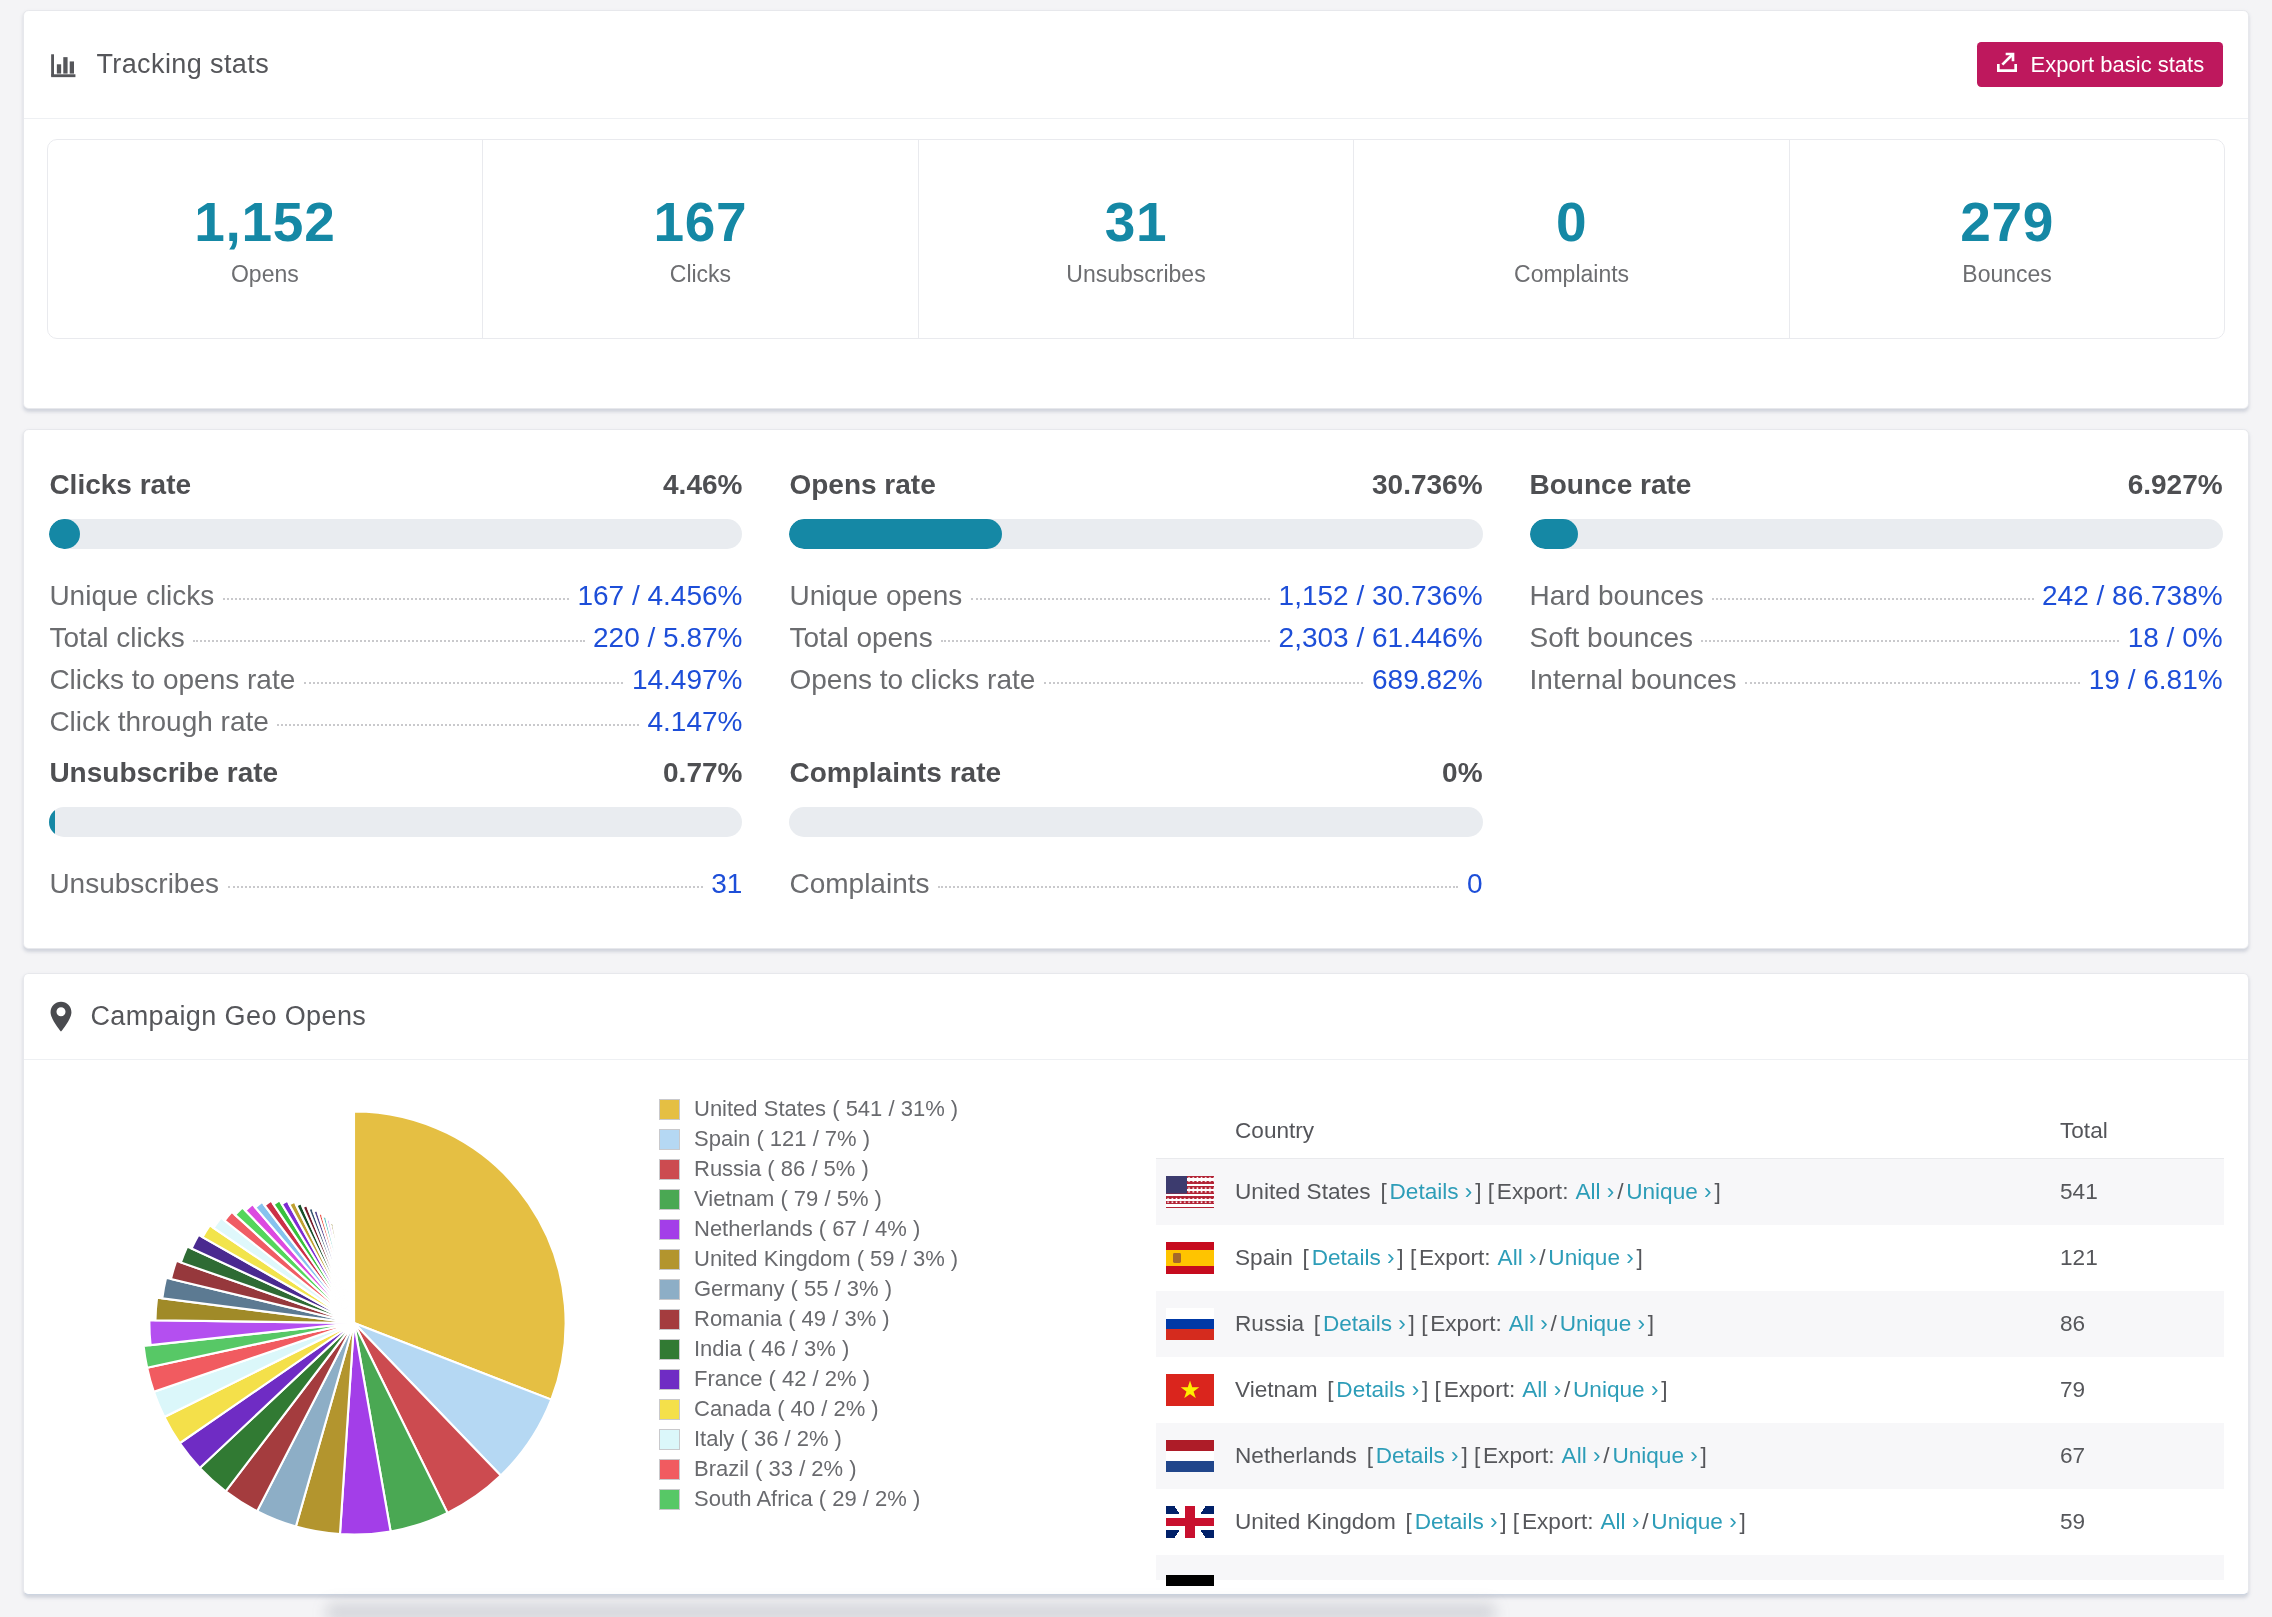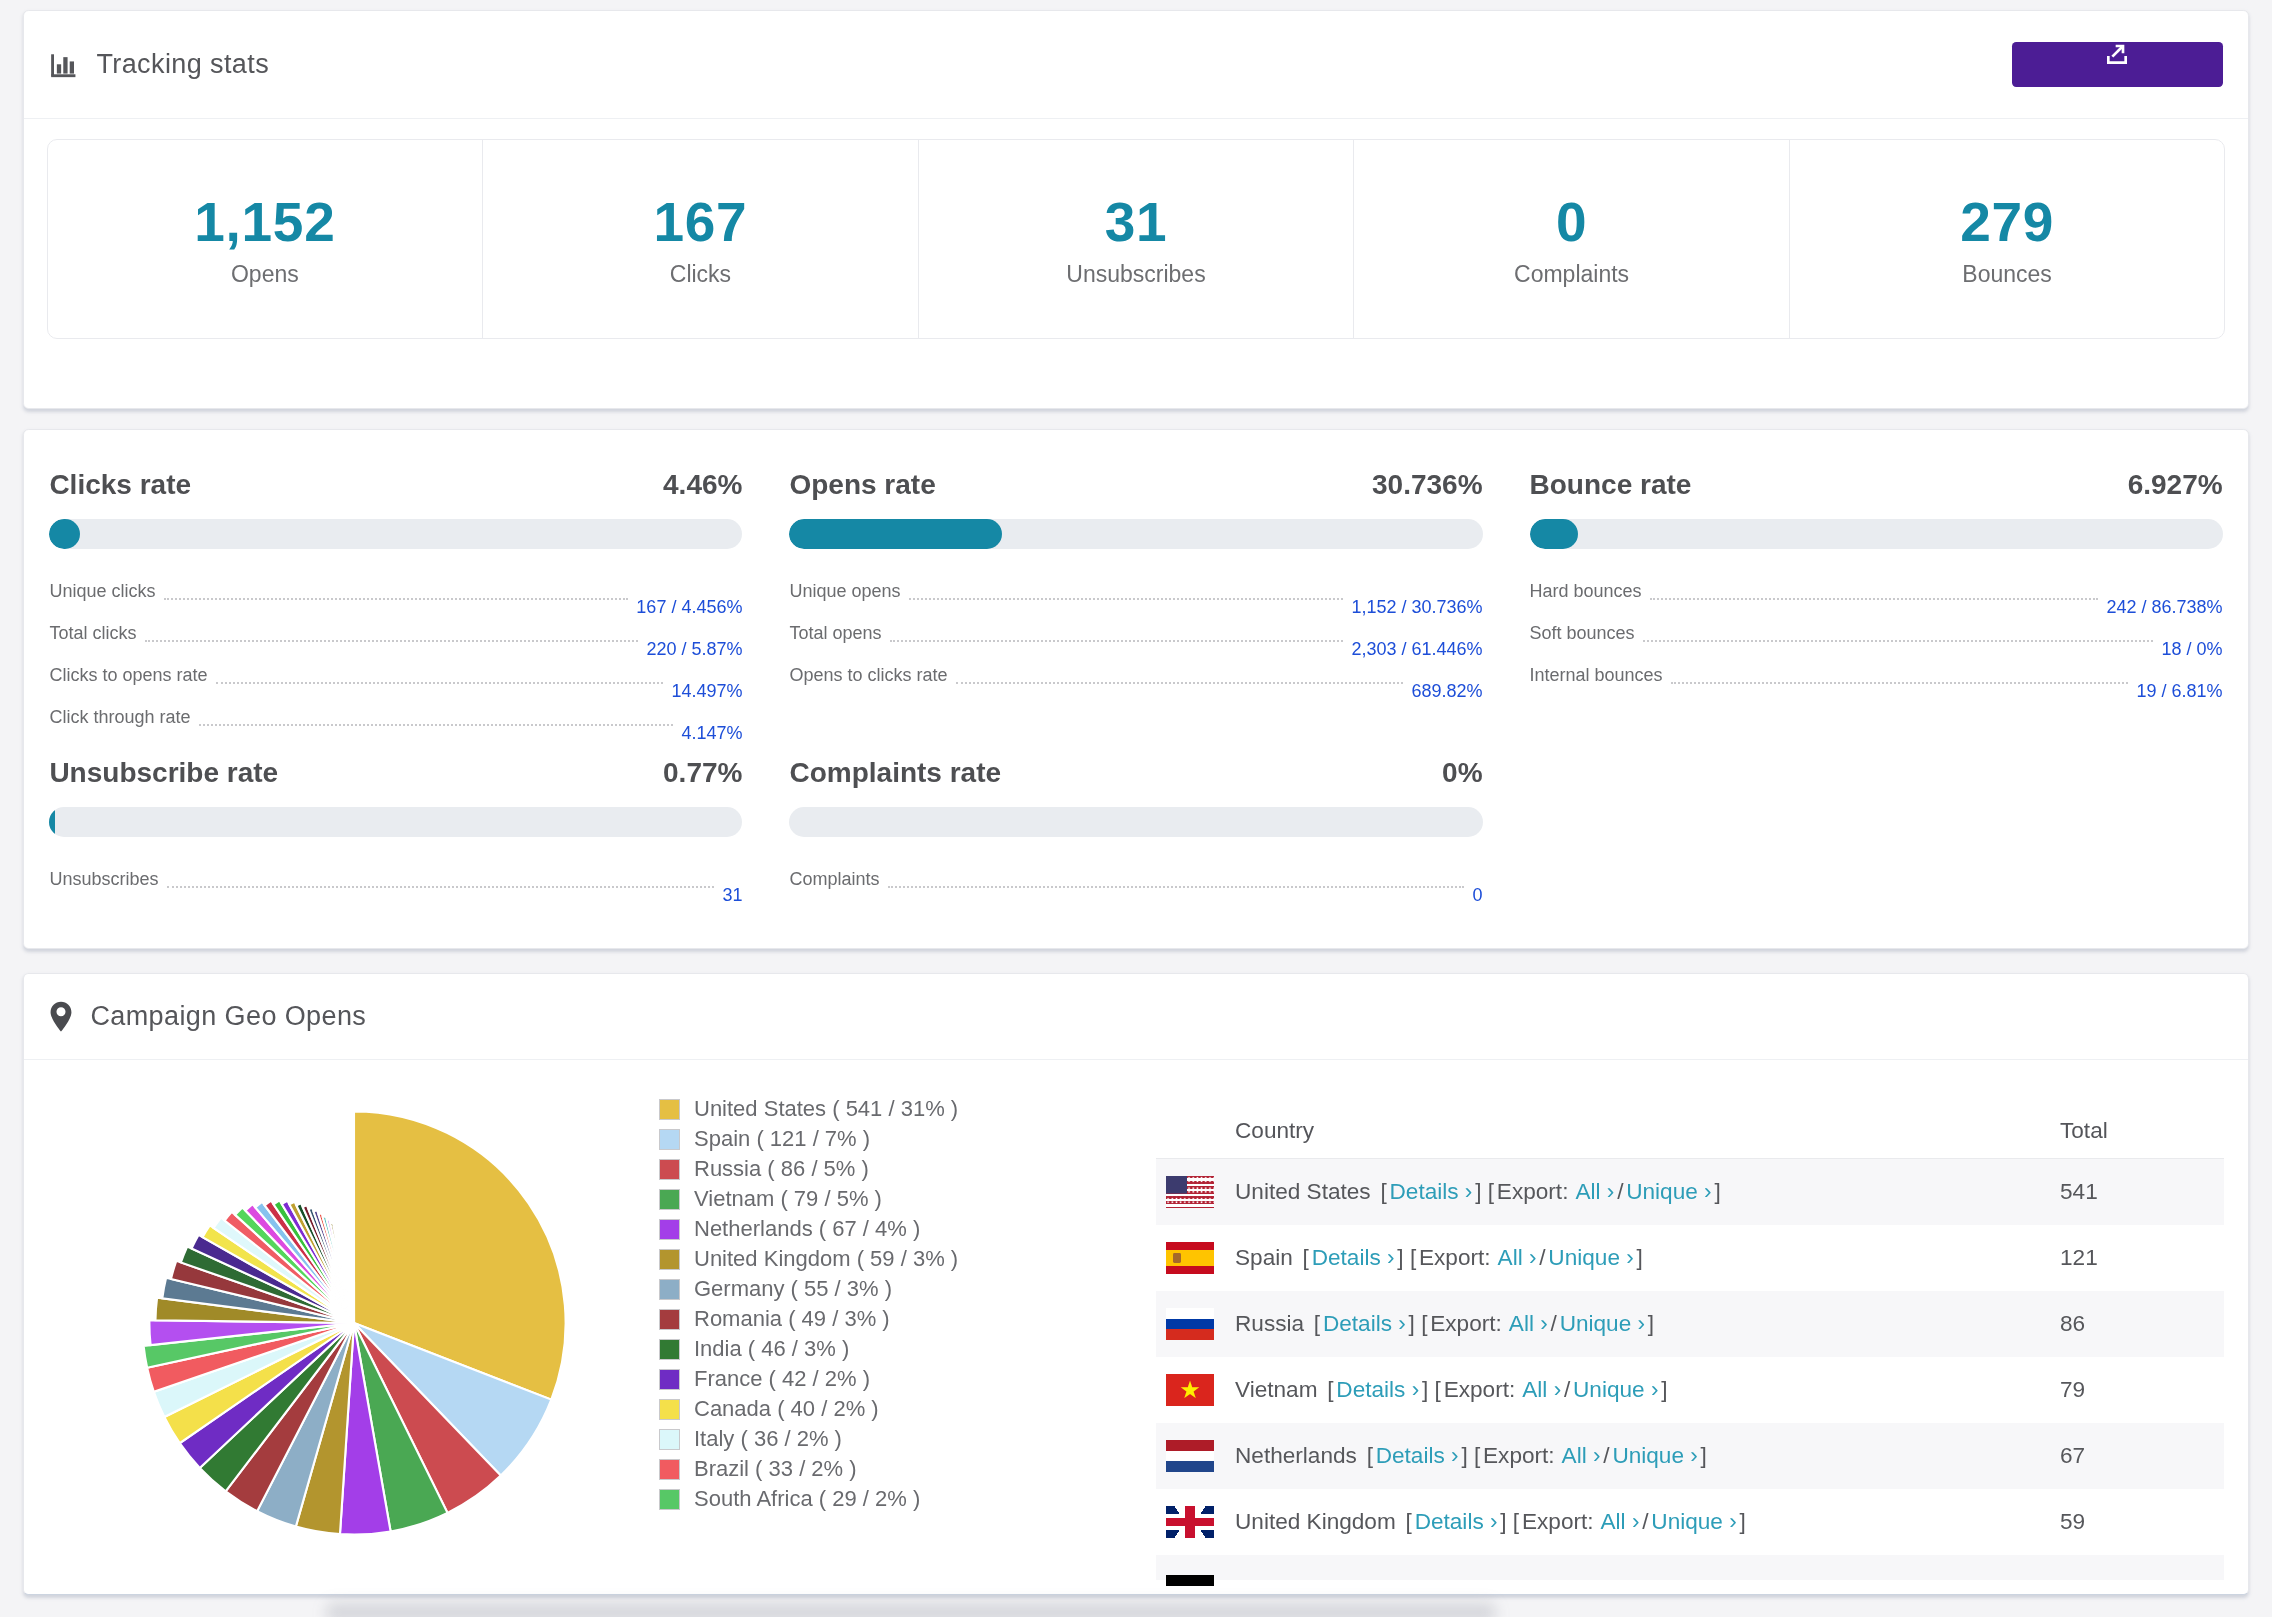--- a/index.html
+++ b/index.html
@@ -11,42 +11,42 @@
   #card-rates{top:429px;height:520px;}
   #card-geo{top:973px;height:622px;border-bottom:1.4px solid #ccd4e0;}
 
   
   .card-header{display:flex;align-items:center;justify-content:space-between;
     padding:0 25.4px;height:107px;border-bottom:1.4px solid #eef0f3;}
   #card-geo .card-header{height:85px;}
   .card-title{display:flex;align-items:center;gap:17px;font-size:27px;color:#55565a;
     font-weight:500;letter-spacing:0.4px;justify-content:flex-end;}
   .card-title svg{display:block;}
-  .export-btn{display:flex;align-items:center;gap:11.3px;background:#4c1d95;color:#fff;
+  .export-btn{display:flex;align-items:center;gap:11.3px;background:#be185d;color:#fff;
     font-size:22px;border:none;border-radius:4.2px;padding:0 18.4px;height:45px;
-    font-family:"Liberation Sans",sans-serif;cursor:pointer;flex-direction:column;}
+    font-family:"Liberation Sans",sans-serif;cursor:pointer;}
 
   
   .summary-box{position:absolute;left:22.6px;right:22.6px;top:128px;height:198px;
     border:1.4px solid #e9eaee;border-radius:10px;display:flex;background:#fff;}
   .summary-cell{flex:1;display:flex;flex-direction:column;align-items:center;
     justify-content:center;gap:7px;border-right:1.4px solid #e9eaee;}
   .summary-cell:last-child{border-right:none;}
   .summary-value{font-size:55px;font-weight:800;color:#1588a5;letter-spacing:0.7px;}
   .summary-label{font-size:23px;color:#6d6e71;}
 
   
   .rates-grid{padding:39px 25.4px 0;display:grid;grid-template-columns:1fr 1fr 1fr;
     column-gap:47px;row-gap:18.4px;}
   .rate-head{display:flex;justify-content:space-between;align-items:baseline;
     font-size:28px;font-weight:700;color:#4e4f52;margin-bottom:18.4px;}
   .bar{height:30px;background:#e9ecf0;border-radius:15px;overflow:hidden;}
   .fill{height:100%;width:0;background:#1588a5;border-radius:15px;}
   .rate-rows{margin-top:21px;}
-  .stat-row{display:flex;align-items:center;height:42px;font-size:18px;}
+  .stat-row{display:flex;align-items:flex-end;height:42px;font-size:28px;}
   .sr-label{color:#6b6c6f;white-space:nowrap;}
   .sr-leader{flex:1;border-bottom:2.1px dotted #c9c9cc;align-self:flex-end;
     margin:0 8.5px 12px;}
   .sr-value{color:#1d4ed8;white-space:nowrap;margin-top:32px;}
 
   
   .geo-body{position:relative;height:536px;}
   .pie-svg{position:absolute;left:83px;top:8.5px;}
   .legend{position:absolute;left:635px;top:34px;width:452px;}
   .legend-item{display:flex;align-items:center;height:30px;cursor:pointer;}

